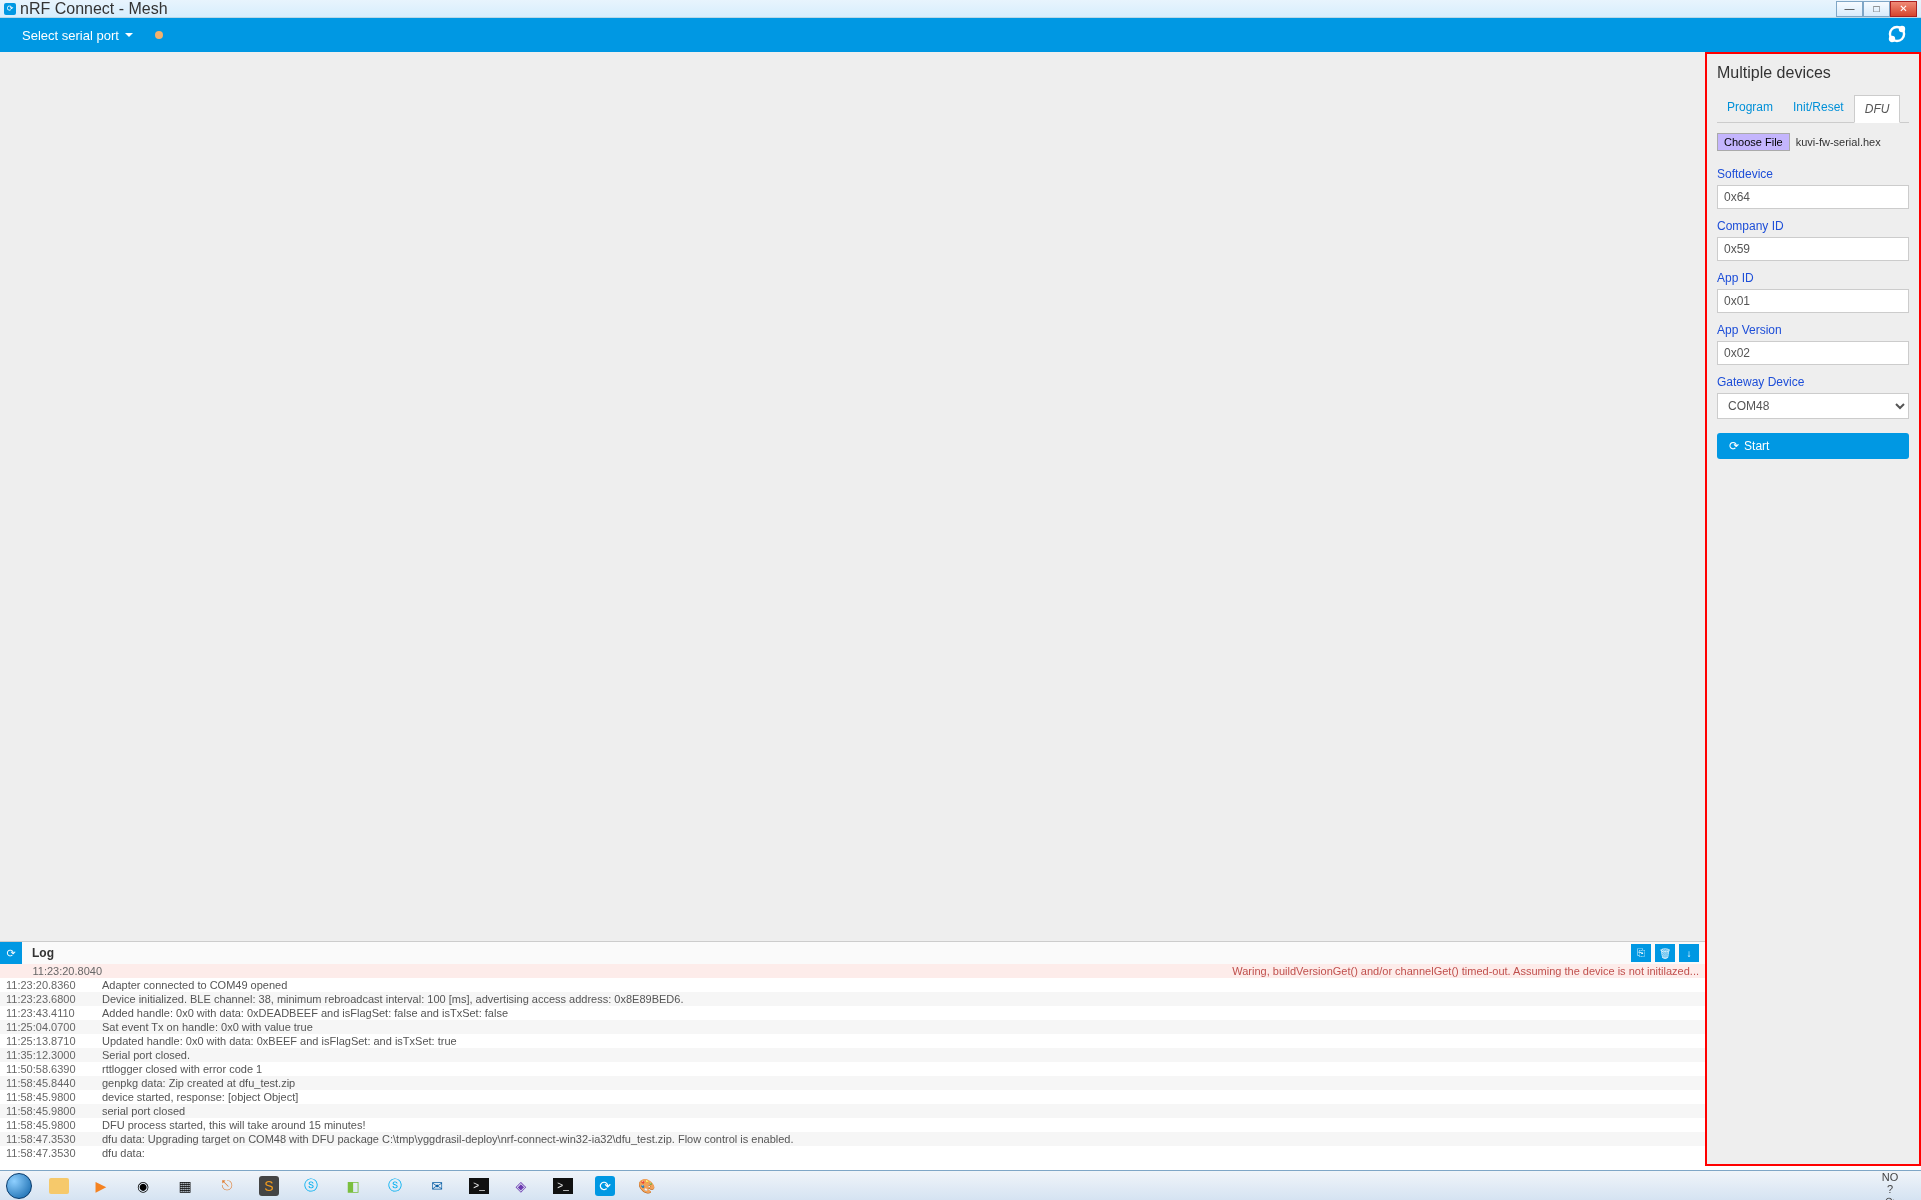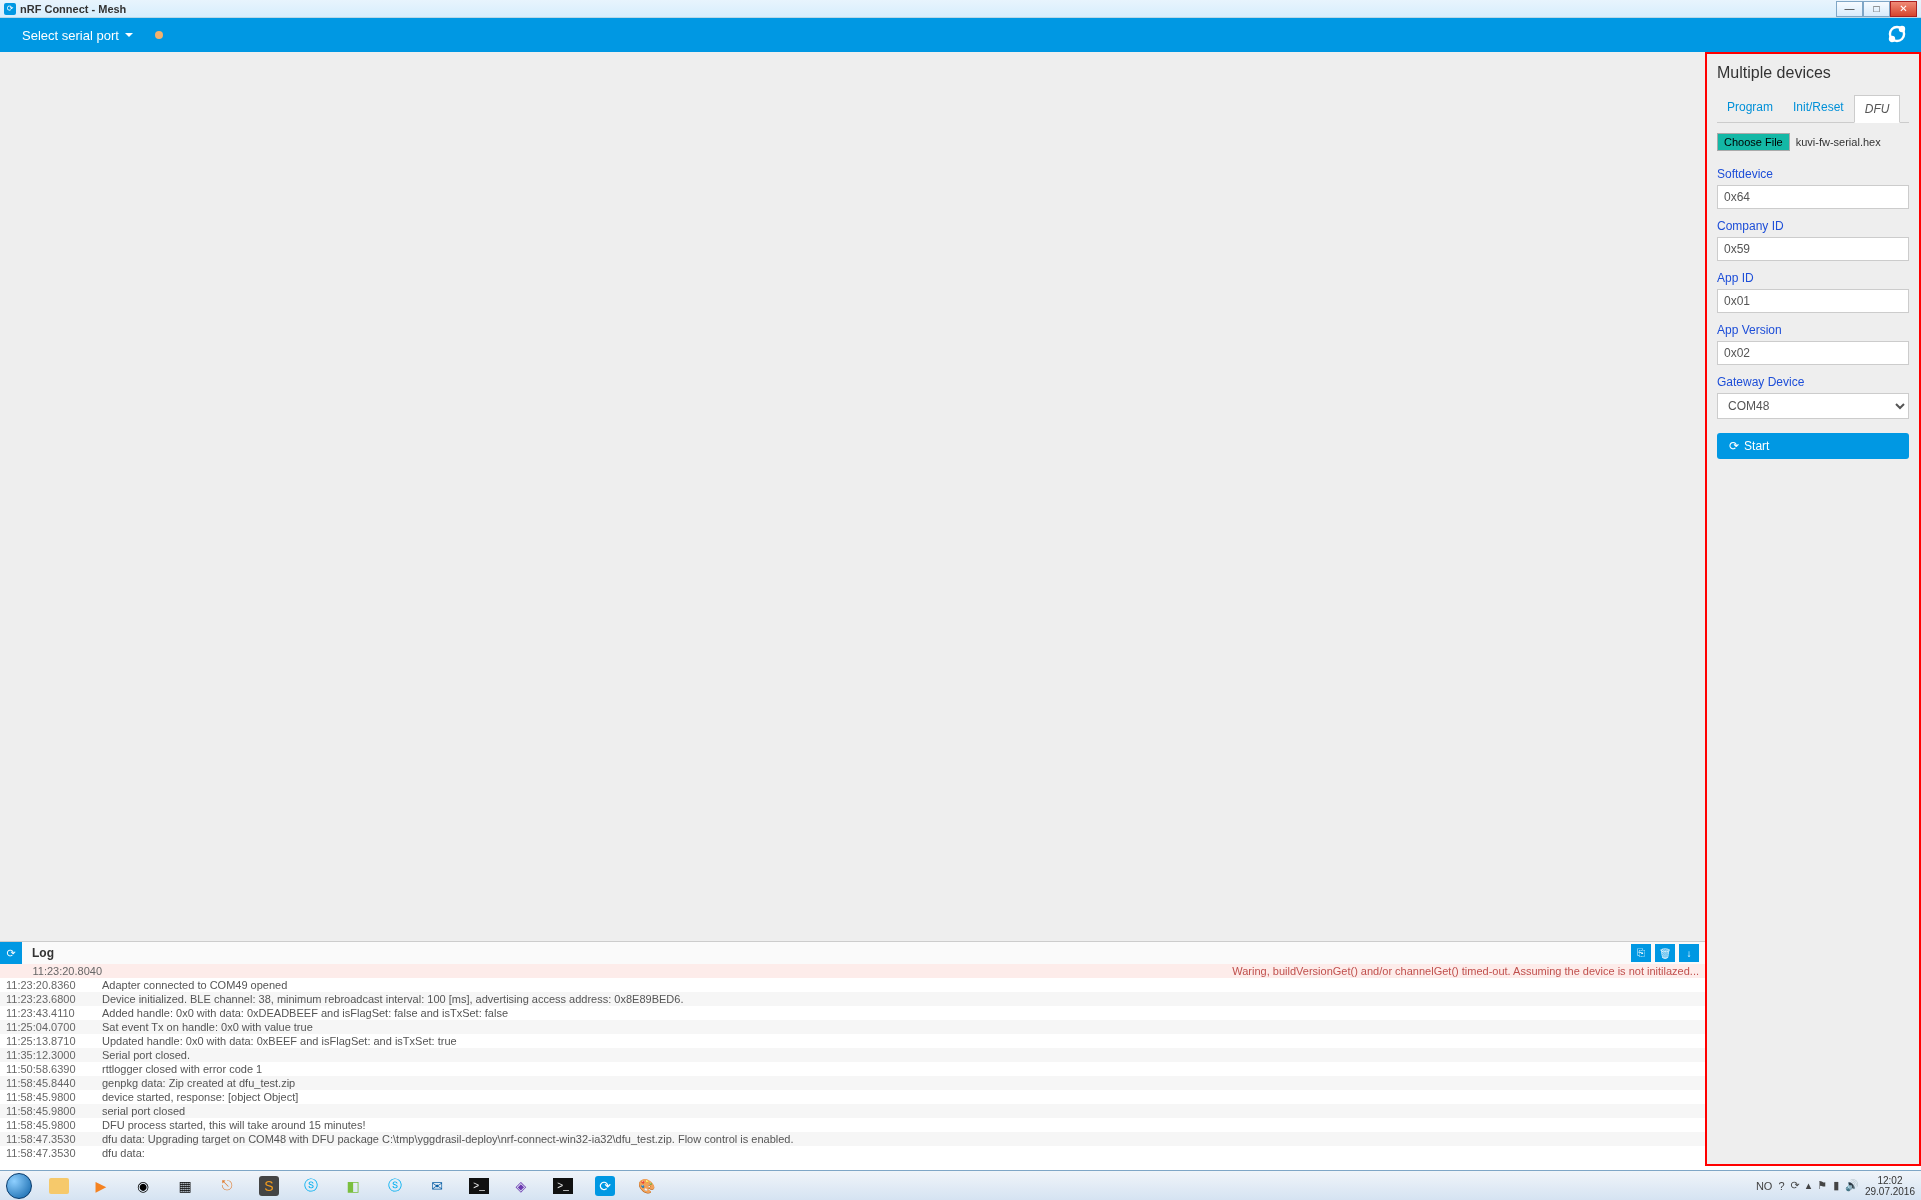--- a/index.html
+++ b/index.html
@@ -23,21 +23,21 @@
   border-bottom: 1px solid #b8d8e8;
 }
 .titlebar .app-icon {
   width: 12px; height: 12px;
   background: #0098e3;
   border-radius: 2px;
   margin-right: 4px;
   display: flex; align-items: center; justify-content: center;
   color: #fff; font-size: 8px;
 }
-.titlebar .title { font-size: 11px; color: #333; font-weight: bold; }
+.titlebar .title { font-size: 16px; color: #333; }
 .titlebar .win-controls { margin-left: auto; display: flex; }
 .win-btn { width: 27px; height: 16px; border: 1px solid #7fa6c6; background: linear-gradient(#f7fbff,#d7ebfb); display:flex;align-items:center;justify-content:center; font-size:10px; color:#333; }
 .win-btn.close { background: linear-gradient(#f08b77,#d6452d); color:#fff; border-color:#a22; }
 
 
 .app-header {
   height: 34px;
   background: #0098e3;
   display: flex;
   align-items: center;
@@ -85,21 +85,21 @@
   background: #eee;
   padding: 10px;
   display: flex;
   flex-direction: column;
 }
 .panel-title { font-size: 16px; color: #333; margin-bottom: 12px; font-weight: 400; }
 .tabs { display: flex; border-bottom: 1px solid #ccc; margin-bottom: 10px; font-size: 12px; }
 .tab { padding: 6px 10px; color: #0090d8; cursor: pointer; }
 .tab.active { background: #fff; border: 1px solid #ccc; border-bottom: 1px solid #fff; color:#555; position:relative; top:1px;font-style:italic; }
 .file-row { display:flex; align-items:center; gap:6px; margin-bottom:10px; }
-.file-btn { background:#14b8a6; border:1px solid #aaa; padding:2px 6px; font-size:11px; cursor:pointer; }
+.file-btn { background:#c4b5fd; border:1px solid #aaa; padding:2px 6px; font-size:11px; cursor:pointer; }
 .file-name { font-size:11px; color:#333; }
 .form-label { font-size:12px; font-weight:normal; color:#1d4ed8; margin-bottom:4px; margin-top:6px; display:block; }
 .form-input, .form-select {
   width:100%; padding:4px 6px; font-size:12px;
   border:1px solid #ccc; background:#fff; color:#555;
   margin-bottom:4px;
 }
 .start-btn {
   margin-top:10px; background:#0098e3; color:#fff; border:none;
   padding:6px 12px; font-size:12px; cursor:pointer; border-radius:3px;
@@ -132,21 +132,21 @@
   background: linear-gradient(#f0f4f9,#d5e3f2);
   display:flex; align-items:center;
   border-top:1px solid #7fa6c6;
 }
 .start-orb {
   width:38px; height:30px; display:flex;align-items:center;justify-content:center;
 }
 .start-orb .orb { width:26px;height:26px;border-radius:50%;background:radial-gradient(circle at 30% 30%, #8fd0ff,#0a5fa5); border:1px solid #05396b; position:relative; }
 .tb-item { width:40px; height:28px; display:flex;align-items:center;justify-content:center; margin:0 1px; border:1px solid transparent; }
 .tb-ico { width:22px;height:22px;display:flex;align-items:center;justify-content:center;font-size:14px; }
-.tb-tray { margin-left:auto; display:flex; align-items:center; gap:6px; padding:0 6px; height:100%; font-size:10px; color:#333; }
+.tb-tray { margin-left:auto; display:flex; align-items:center; padding:0 6px; height:100%; font-size:10px; color:#333;flex-direction:column; }
 .tb-clock { text-align:center; line-height:1.1; }
 .tray-ico { font-size:11px; color:#444; }
 
 .caret { display:inline-block; width:0;height:0;border-left:4px solid transparent;border-right:4px solid transparent;border-top:4px solid #fff; margin-left:2px; vertical-align:middle;}
 </style>
 </head>
 <body>
 
 <div class="titlebar">
   <div class="app-icon">⟳</div>

